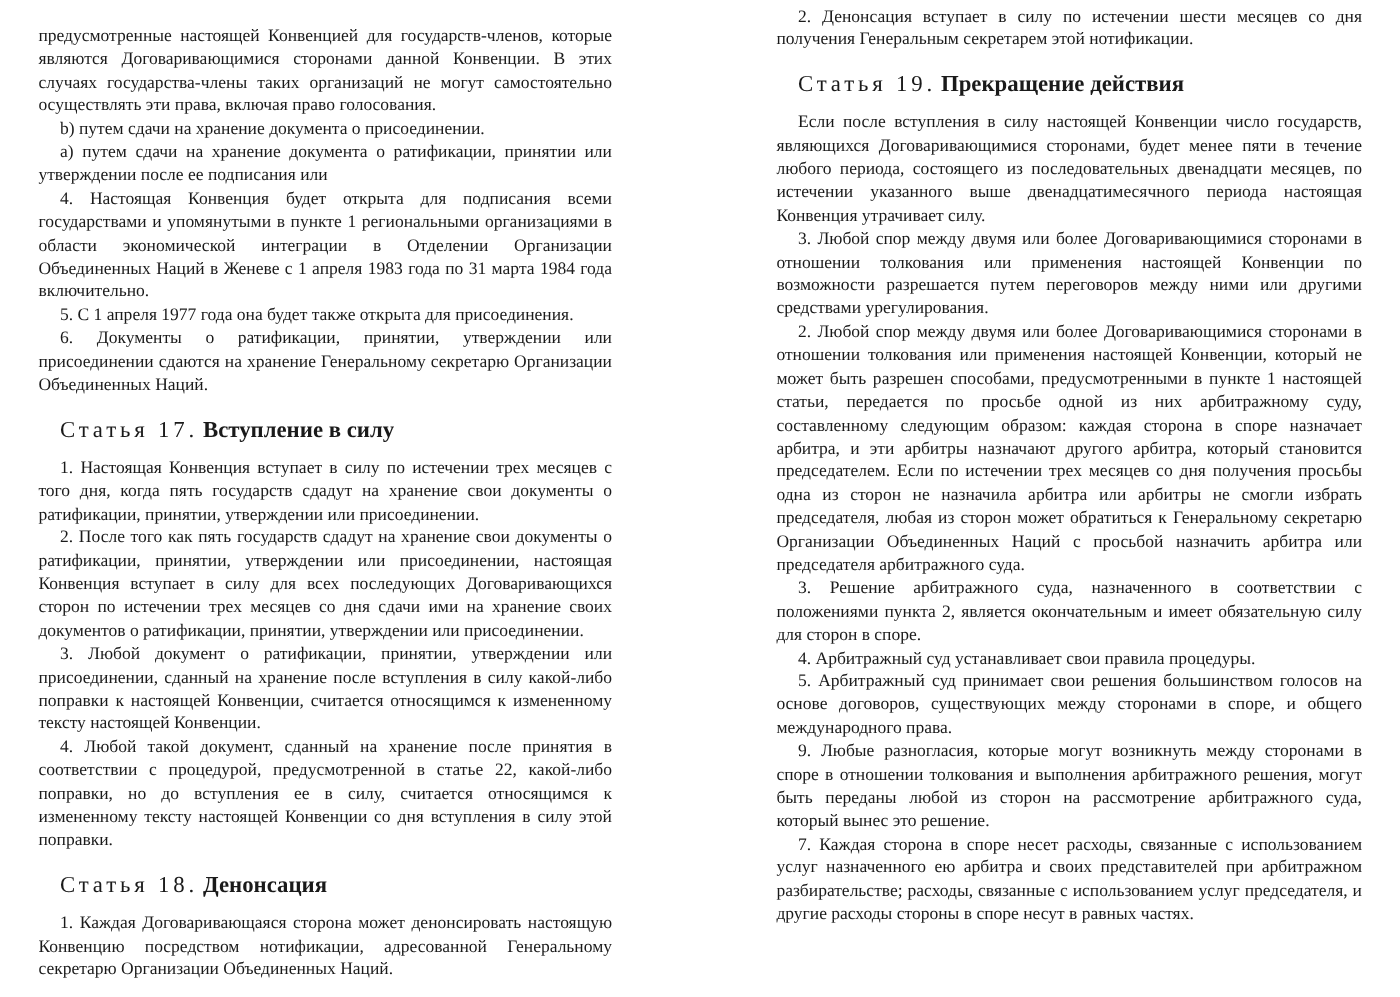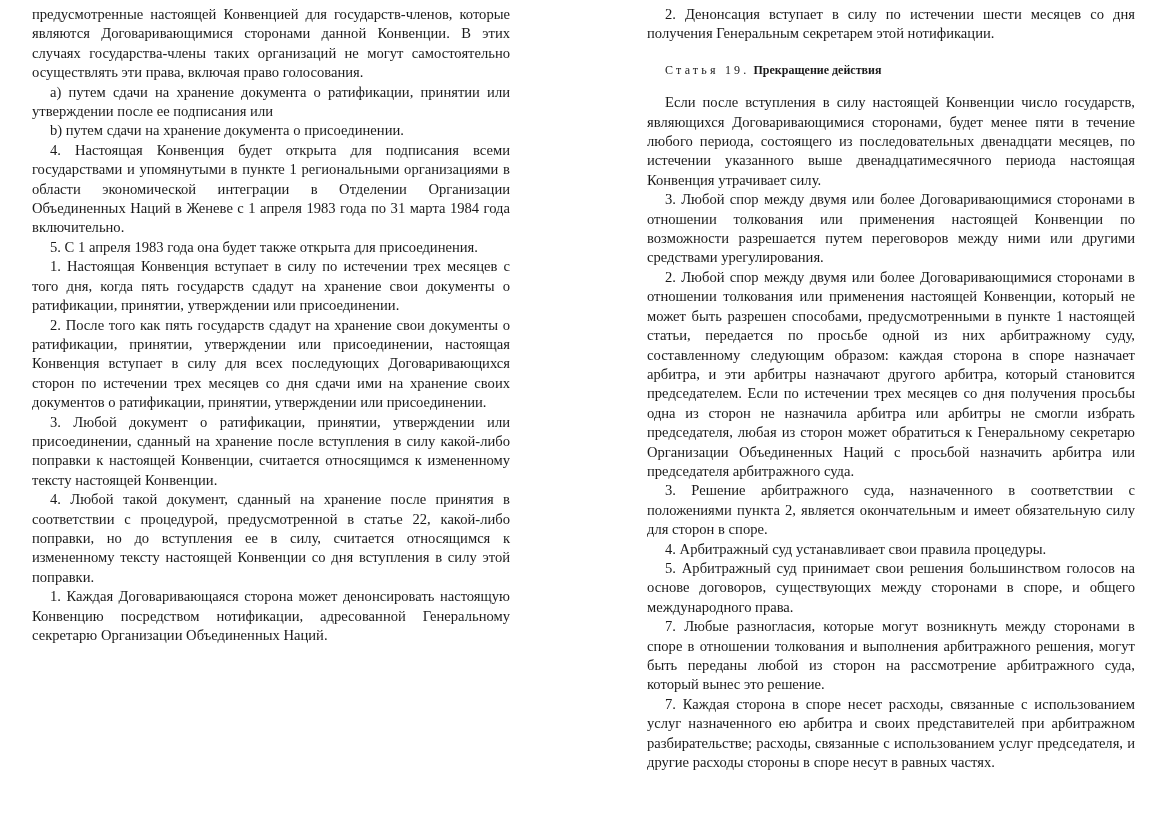--- a/index.html
+++ b/index.html
@@ -9,49 +9,52 @@
     color: #1a1a1a;
   }
   .page {
     position: absolute; top: 0; height: 831px;
     font-size: 14.6px; line-height: 19.4px;
     text-align: justify;
   }
   .page.left  { left: 32px;  width: 478px; top: 5px; }
   .page.right { left: 647px; width: 488px; top: 5px; }
   .para { margin: 0; text-indent: 18px; hyphens: auto; }
-  .para.noindent { text-indent: 0; }
+  .para.noindent { text-indent: 0; margin-top: 16px; }
   .article-heading {
     margin: 17px 0 13px 18px;
     text-align: left;
     text-indent: 0;
-    font-size: 12px;
+    font-size: 19px;
   }
   .article-heading .art-label { letter-spacing: 3.2px; font-weight: normal; }
   .article-heading .art-title { font-weight: bold; margin-left: 4px; }
 </style>
 </head>
 <body>
 
 <div class="page left" id="left-page">
     <p class="para noindent" lang="ru">предусмотренные настоящей Конвенцией для государств-членов, которые являются Договаривающимися сторонами данной Конвенции. В этих случаях государства-члены таких организаций не могут самостоятельно осуществлять эти права, включая право голосования.</p>
+    <p class="para" lang="ru">b) путем сдачи на хранение документа о присоединении.</p>
     <p class="para" lang="ru">a) путем сдачи на хранение документа о ратификации, принятии или утверждении после ее подписания или</p>
-    <p class="para" lang="ru">b) путем сдачи на хранение документа о присоединении.</p>
     <p class="para" lang="ru">4. Настоящая Конвенция будет открыта для подписания всеми государствами и упомянутыми в пункте 1 региональными организациями в области экономической интеграции в Отделении Организации Объединенных Наций в Женеве с 1 апреля 1983 года по 31 марта 1984 года включительно.</p>
-    <p class="para" lang="ru">5. С 1 апреля 1983 года она будет также открыта для присоединения.</p>
+    <p class="para" lang="ru">5. С 1 апреля 1977 года она будет также открыта для присоединения.</p>
+    <p class="para" lang="ru">6. Документы о ратификации, принятии, утверждении или присоединении сдаются на хранение Генеральному секретарю Организации Объединенных Наций.</p>
+    <div class="article-heading"><span class="art-label">Статья 17.</span><span class="art-title">Вступление в силу</span></div>
     <p class="para" lang="ru">1. Настоящая Конвенция вступает в силу по истечении трех месяцев с того дня, когда пять государств сдадут на хранение свои документы о ратификации, принятии, утверждении или присоединении.</p>
     <p class="para" lang="ru">2. После того как пять государств сдадут на хранение свои документы о ратификации, принятии, утверждении или присоединении, настоящая Конвенция вступает в силу для всех последующих Договаривающихся сторон по истечении трех месяцев со дня сдачи ими на хранение своих документов о ратификации, принятии, утверждении или присоединении.</p>
     <p class="para" lang="ru">3. Любой документ о ратификации, принятии, утверждении или присоединении, сданный на хранение после вступления в силу какой-либо поправки к настоящей Конвенции, считается относящимся к измененному тексту настоящей Конвенции.</p>
     <p class="para" lang="ru">4. Любой такой документ, сданный на хранение после принятия в соответствии с процедурой, предусмотренной в статье 22, какой-либо поправки, но до вступления ее в силу, считается относящимся к измененному тексту настоящей Конвенции со дня вступления в силу этой поправки.</p>
+    <div class="article-heading"><span class="art-label">Статья 18.</span><span class="art-title">Денонсация</span></div>
     <p class="para" lang="ru">1. Каждая Договаривающаяся сторона может денонсировать настоящую Конвенцию посредством нотификации, адресованной Генеральному секретарю Организации Объединенных Наций.</p>
   </div>
 <div class="page right" id="right-page">
     <p class="para" lang="ru">2. Денонсация вступает в силу по истечении шести месяцев со дня получения Генеральным секретарем этой нотификации.</p>
     <div class="article-heading"><span class="art-label">Статья 19.</span><span class="art-title">Прекращение действия</span></div>
     <p class="para" lang="ru">Если после вступления в силу настоящей Конвенции число государств, являющихся Договаривающимися сторонами, будет менее пяти в течение любого периода, состоящего из последовательных двенадцати месяцев, по истечении указанного выше двенадцатимесячного периода настоящая Конвенция утрачивает силу.</p>
     <p class="para" lang="ru">3. Любой спор между двумя или более Договаривающимися сторонами в отношении толкования или применения настоящей Конвенции по возможности разрешается путем переговоров между ними или другими средствами урегулирования.</p>
     <p class="para" lang="ru">2. Любой спор между двумя или более Договаривающимися сторонами в отношении толкования или применения настоящей Конвенции, который не может быть разрешен способами, предусмотренными в пункте 1 настоящей статьи, передается по просьбе одной из них арбитражному суду, составленному следующим образом: каждая сторона в споре назначает арбитра, и эти арбитры назначают другого арбитра, который становится председателем. Если по истечении трех месяцев со дня получения просьбы одна из сторон не назначила арбитра или арбитры не смогли избрать председателя, любая из сторон может обратиться к Генеральному секретарю Организации Объединенных Наций с просьбой назначить арбитра или председателя арбитражного суда.</p>
     <p class="para" lang="ru">3. Решение арбитражного суда, назначенного в соответствии с положениями пункта 2, является окончательным и имеет обязательную силу для сторон в споре.</p>
     <p class="para" lang="ru">4. Арбитражный суд устанавливает свои правила процедуры.</p>
     <p class="para" lang="ru">5. Арбитражный суд принимает свои решения большинством голосов на основе договоров, существующих между сторонами в споре, и общего международного права.</p>
-    <p class="para" lang="ru">7. Любые разногласия, которые могут возникнуть между сторонами в споре в отношении толкования и выполнения арбитражного решения, могут быть переданы любой из сторон на рассмотрение арбитражного суда, который вынес это решение.</p>
+    <p class="para" lang="ru">9. Любые разногласия, которые могут возникнуть между сторонами в споре в отношении толкования и выполнения арбитражного решения, могут быть переданы любой из сторон на рассмотрение арбитражного суда, который вынес это решение.</p>
     <p class="para" lang="ru">7. Каждая сторона в споре несет расходы, связанные с использованием услуг назначенного ею арбитра и своих представителей при арбитражном разбирательстве; расходы, связанные с использованием услуг председателя, и другие расходы стороны в споре несут в равных частях.</p>
   </div>
 
 </body></html>

